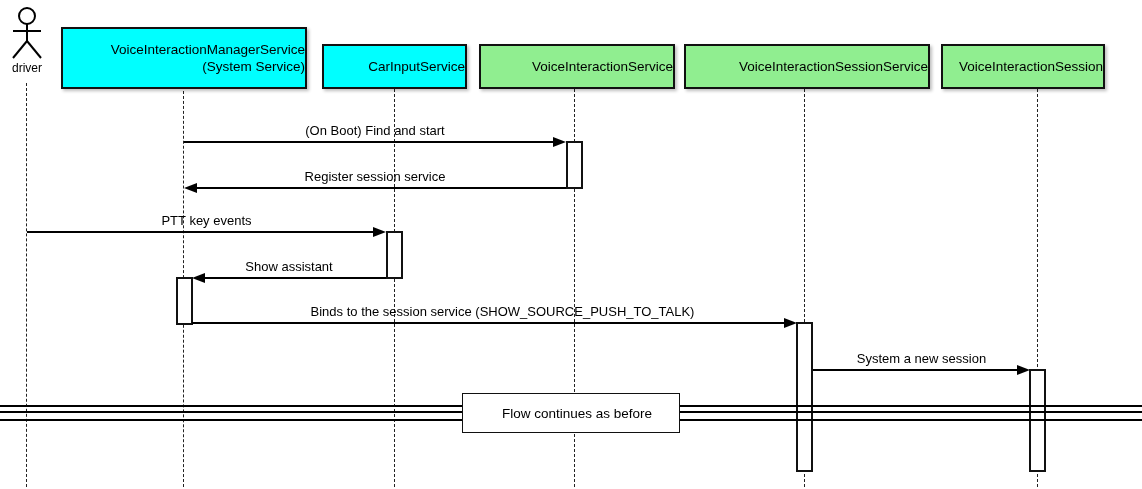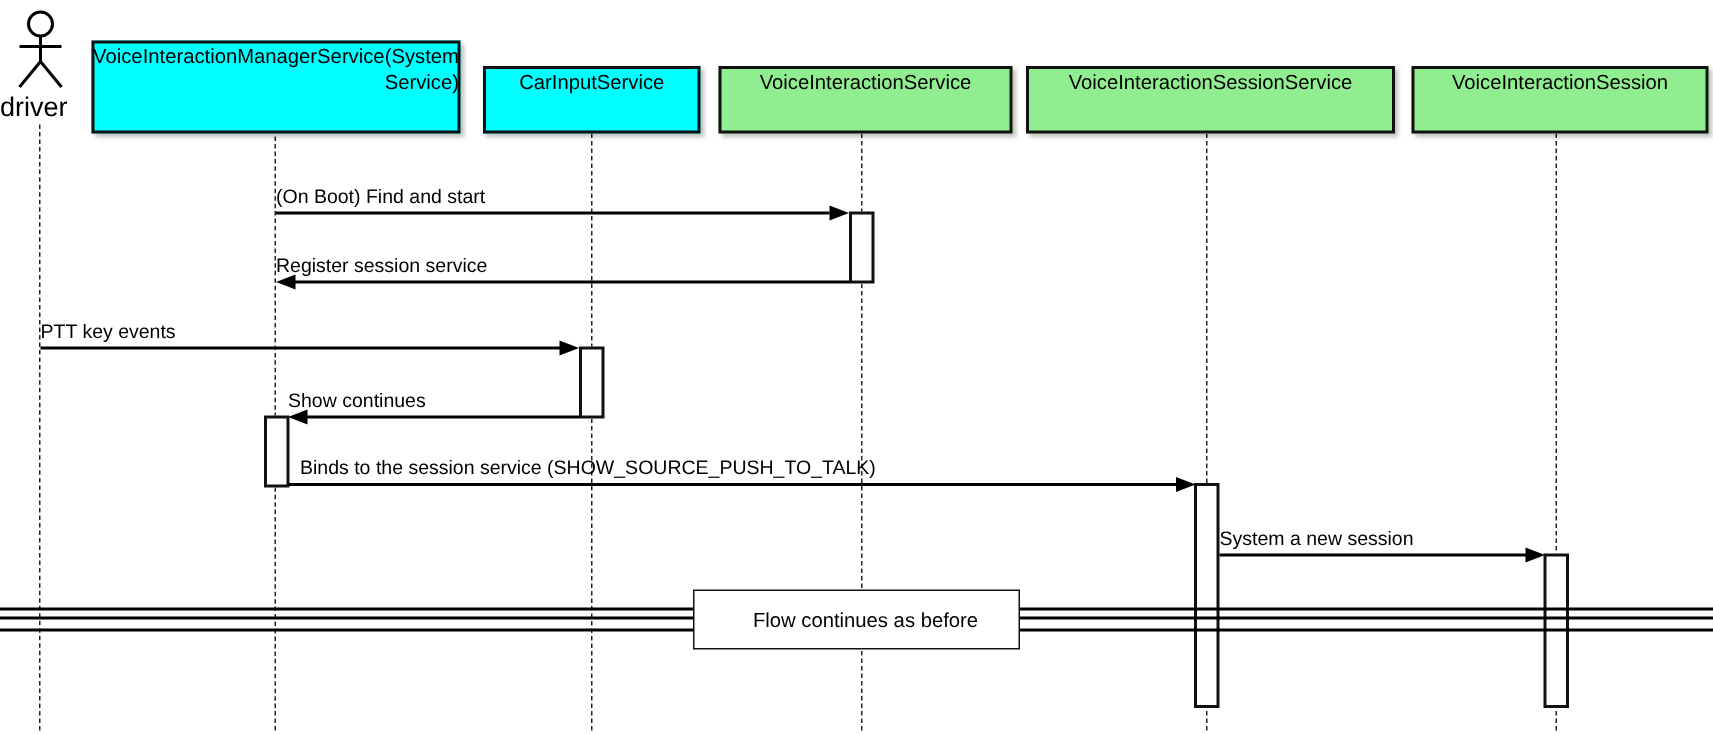--- a/index.html
+++ b/index.html
@@ -11,53 +11,53 @@
     color:#000;
     overflow:hidden;
   }
   .lifeline{
     position:absolute;width:0;
     border-left:1.5px dashed #222;
   }
   .pbox{
     position:absolute;box-sizing:border-box;
     border:2px solid #111;
-    display:flex;flex-direction:row;align-items:flex-start;justify-content:center;
+    display:flex;flex-direction:column;align-items:flex-end;justify-content:center;
     font-size:13.5px;line-height:17px;text-align:center;
     box-shadow:2px 2px 3px rgba(0,0,0,0.25);
   }
   .cyan{background:#00FFFF;}
   .green{background:#90EE90;}
   .act{
     position:absolute;box-sizing:border-box;
     width:17px;background:#ffffff;
     border:2px solid #111;
   }
   .mline{position:absolute;height:2px;background:#000;}
   .mlabel{
     position:absolute;height:16px;font-size:13px;
-    white-space:nowrap;
+    text-align:center;white-space:nowrap;
   }
   .arr-r{position:absolute;width:0;height:0;
     border-top:5px solid transparent;border-bottom:5px solid transparent;
     border-left:13px solid #000;}
   .arr-l{position:absolute;width:0;height:0;
     border-top:5px solid transparent;border-bottom:5px solid transparent;
     border-right:13px solid #000;}
   .divline{position:absolute;left:0;width:1142px;background:#000;}
   .divbox{
     position:absolute;left:462px;top:393px;width:218px;height:40px;
     box-sizing:border-box;background:#fff;border:1.5px solid #111;
     display:flex;align-items:center;justify-content:center;
     font-size:13.5px;
     padding-left:12px;
   }
   .actor-label{
     position:absolute;left:0px;top:61px;width:54px;
-    text-align:left;font-size:18px;
+    text-align:center;font-size:12px;
   }
   svg line, svg circle{stroke:#000;stroke-width:2;fill:none;}
 </style>
 </head>
 <body>
 
 <div id="stage">
 
   <div class="lifeline" style="left:26px;top:83px;height:404px"></div>
   <div class="lifeline" style="left:183px;top:91px;height:396px"></div>
@@ -83,21 +83,21 @@
   </div>
   <div class="pbox green" style="left:479px;top:44px;width:196px;height:45px">
     <div>VoiceInteractionService</div>
   </div>
   <div class="pbox cyan" style="left:322px;top:44px;width:145px;height:45px">
     <div>CarInputService</div>
   </div>
   <div class="pbox green" style="left:684px;top:44px;width:246px;height:45px">
     <div>VoiceInteractionSessionService</div>
   </div>
-  <div class="pbox green" style="left:941px;top:44px;width:198px;height:45px">
+  <div class="pbox green" style="left:941px;top:44px;width:164px;height:45px">
     <div>VoiceInteractionSession</div>
   </div>
 
   <div class="act" style="left:566px;top:141px;height:48px"></div>
   <div class="act" style="left:386px;top:231px;height:48px"></div>
   <div class="act" style="left:176px;top:277px;height:48px"></div>
   <div class="act" style="left:796px;top:322px;height:150px"></div>
   <div class="act" style="left:1029px;top:369px;height:103px"></div>
 
   <div class="divline" style="top:405px;height:1.5px"></div>
@@ -119,21 +119,21 @@
     <div class="arr-l" style="left:184px;top:183px"></div>
   </div>
 
   <div>
     <div class="mlabel" style="left:27px;top:213px;width:359px">PTT key events</div>
     <div class="mline" style="left:27px;top:231px;width:347px"></div>
     <div class="arr-r" style="left:373px;top:227px"></div>
   </div>
 
   <div>
-    <div class="mlabel" style="left:192px;top:259px;width:194px">Show continues</div>
+    <div class="mlabel" style="left:192px;top:259px;width:194px">Show assistant</div>
     <div class="mline" style="left:204px;top:277px;width:182px"></div>
     <div class="arr-l" style="left:192px;top:273px"></div>
   </div>
 
   <div>
     <div class="mlabel" style="left:200px;top:304px;width:605px">Binds to the session service (SHOW_SOURCE_PUSH_TO_TALK)</div>
     <div class="mline" style="left:192px;top:322px;width:593px"></div>
     <div class="arr-r" style="left:784px;top:318px"></div>
   </div>
 

